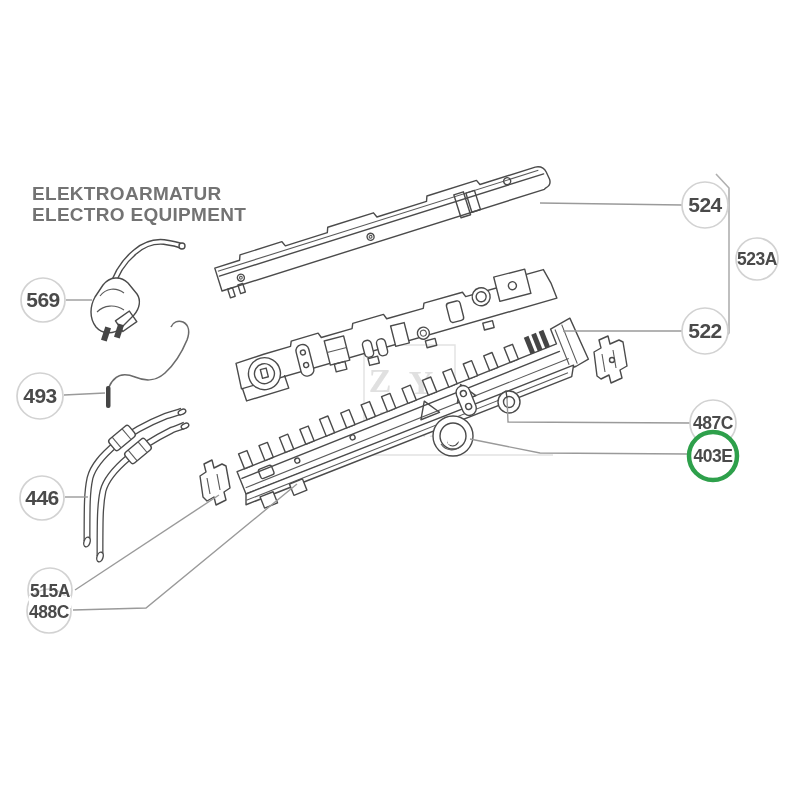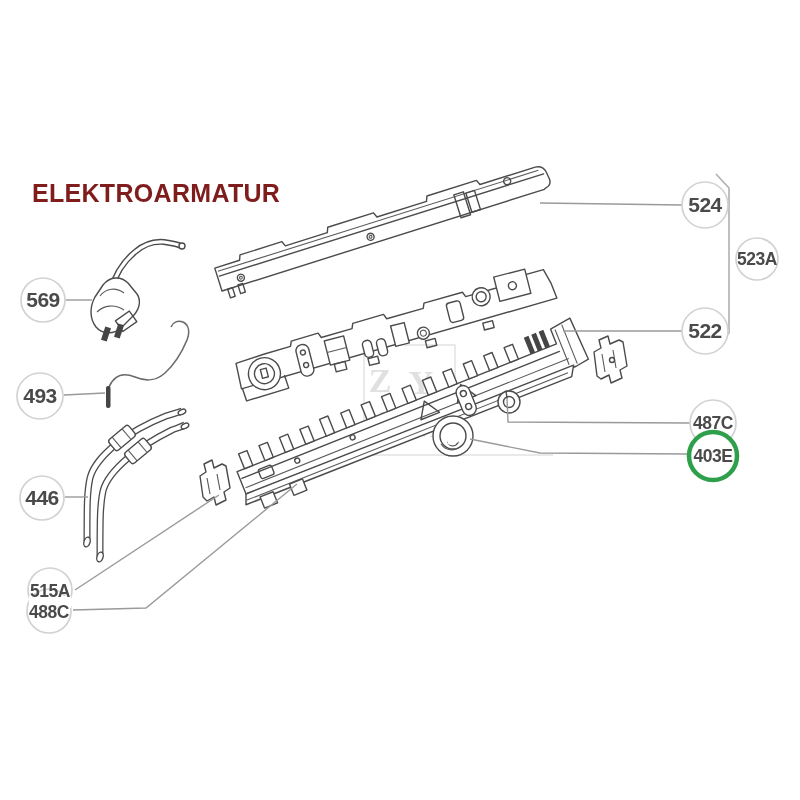--- a/index.html
+++ b/index.html
@@ -1,19 +1,19 @@
 <!DOCTYPE html>
 <html><head>
 <meta charset="utf-8">
 <style>
   html,body{margin:0;padding:0;background:#ffffff;}
   #page{position:relative;width:800px;height:800px;background:#ffffff;overflow:hidden;
         font-family:"Liberation Sans",sans-serif;}
-  #title{position:absolute;left:32px;top:183px;color:#7f1d1d;font-weight:bold;
-         font-size:25px;line-height:21px;letter-spacing:.3px;}
+  #title{position:absolute;left:32px;top:183px;color:#737373;font-weight:bold;
+         font-size:19px;line-height:21px;letter-spacing:.3px;}
   svg{position:absolute;left:0;top:0;}
   .art{stroke:#4b4b4b;stroke-width:1.4;fill:none;stroke-linejoin:round;stroke-linecap:round;}
   .artf{stroke:#4b4b4b;stroke-width:1.4;fill:#ffffff;stroke-linejoin:round;}
   .dark{fill:#454545;stroke:none;}
   .thin{stroke:#5a5a5a;stroke-width:1.1;fill:none;}
   .leader{stroke:#9a9a9a;stroke-width:1.4;fill:none;}
   .bracket{stroke:#b0b0b0;stroke-width:1.6;fill:none;}
   .callout-circle{fill:#ffffff;stroke:#d2d2d2;stroke-width:1.7;}
   .callout-text{fill:#4a4a4a;font-weight:bold;text-anchor:middle;
                 font-family:"Liberation Sans",sans-serif;}
@@ -23,20 +23,21 @@
   .wm-letter{fill:#cccccc;opacity:.6;font-size:34px;font-weight:bold;
              font-family:"Liberation Serif",serif;text-anchor:middle;}
 </style>
 </head>
 <body>
 
 <div id="page">
 
   <div id="title">
     <div>ELEKTROARMATUR</div>
+    <div>ELECTRO EQUIPMENT</div>
   </div>
 
   <svg width="800" height="800" viewBox="0 0 800 800">
 
     <g>
       <path class="wm-line" d="M364,345 L455,345 L455,444"></path>
       <path class="wm-line" d="M364,345 L364,455 L553,455"></path>
       <text class="wm-letter" x="380" y="392">Z</text>
       <text class="wm-letter" x="421" y="394">Y</text>
       <text class="wm-letter" x="383" y="434">A</text>

